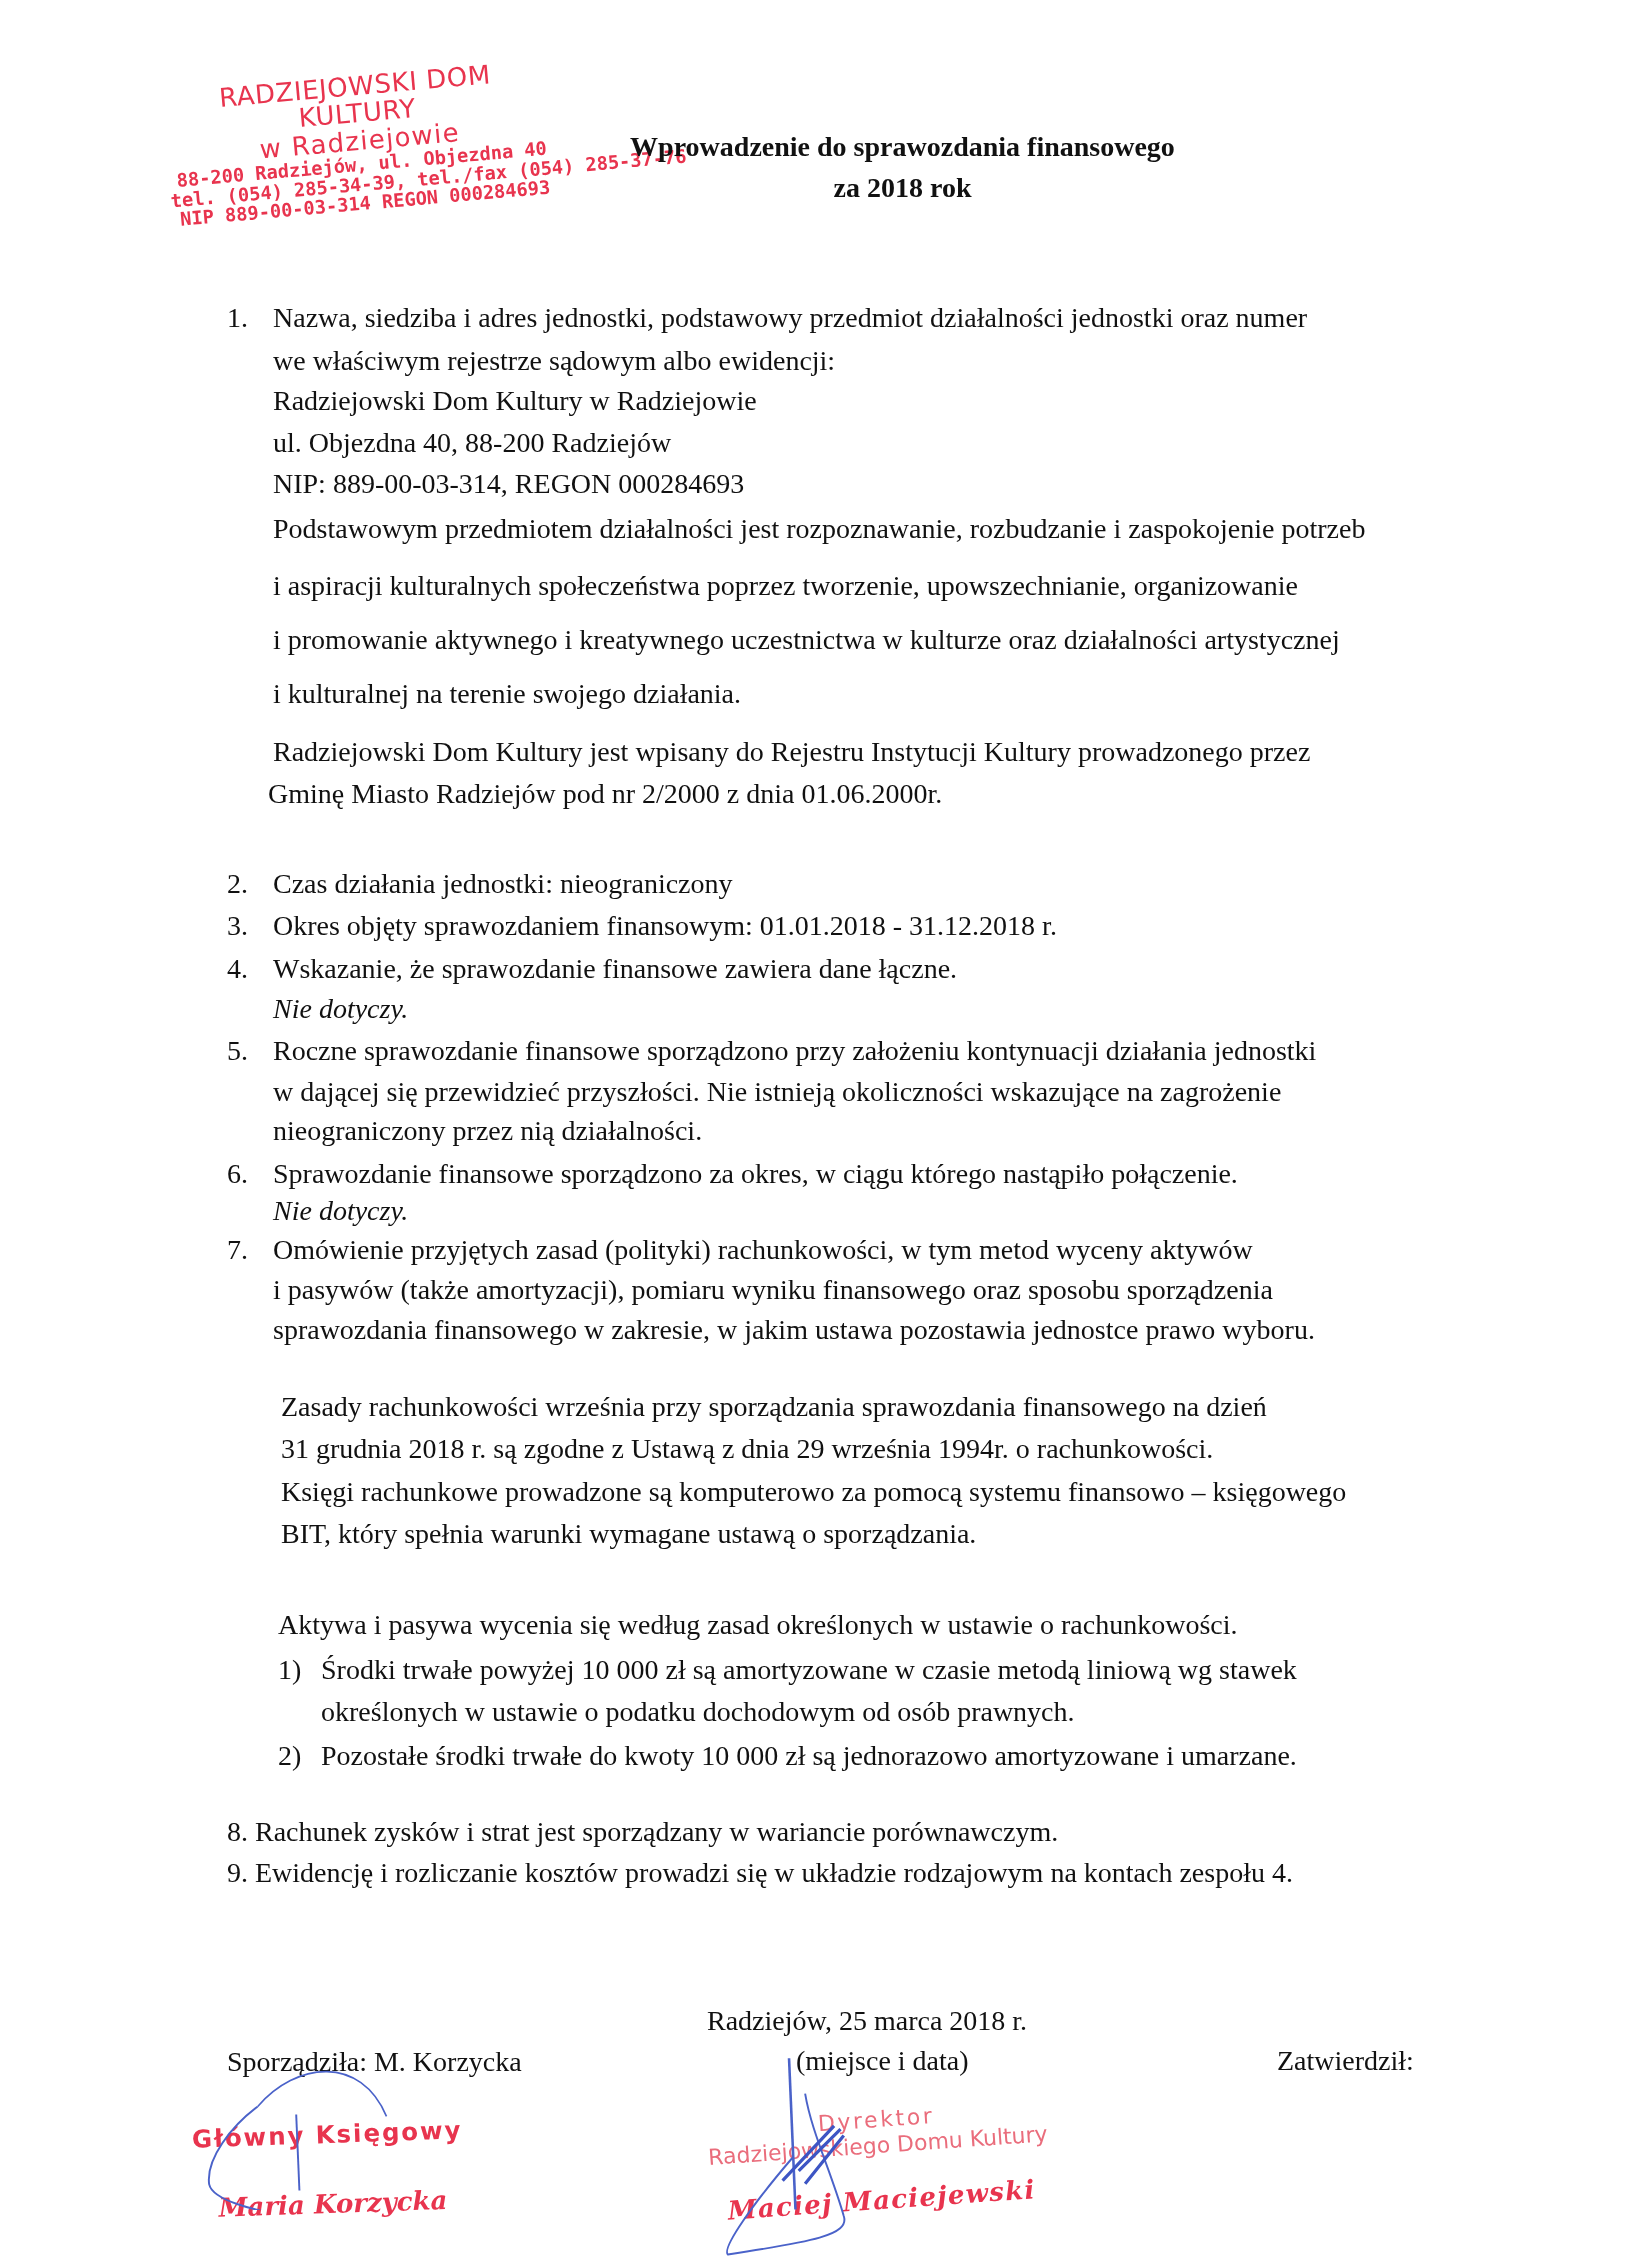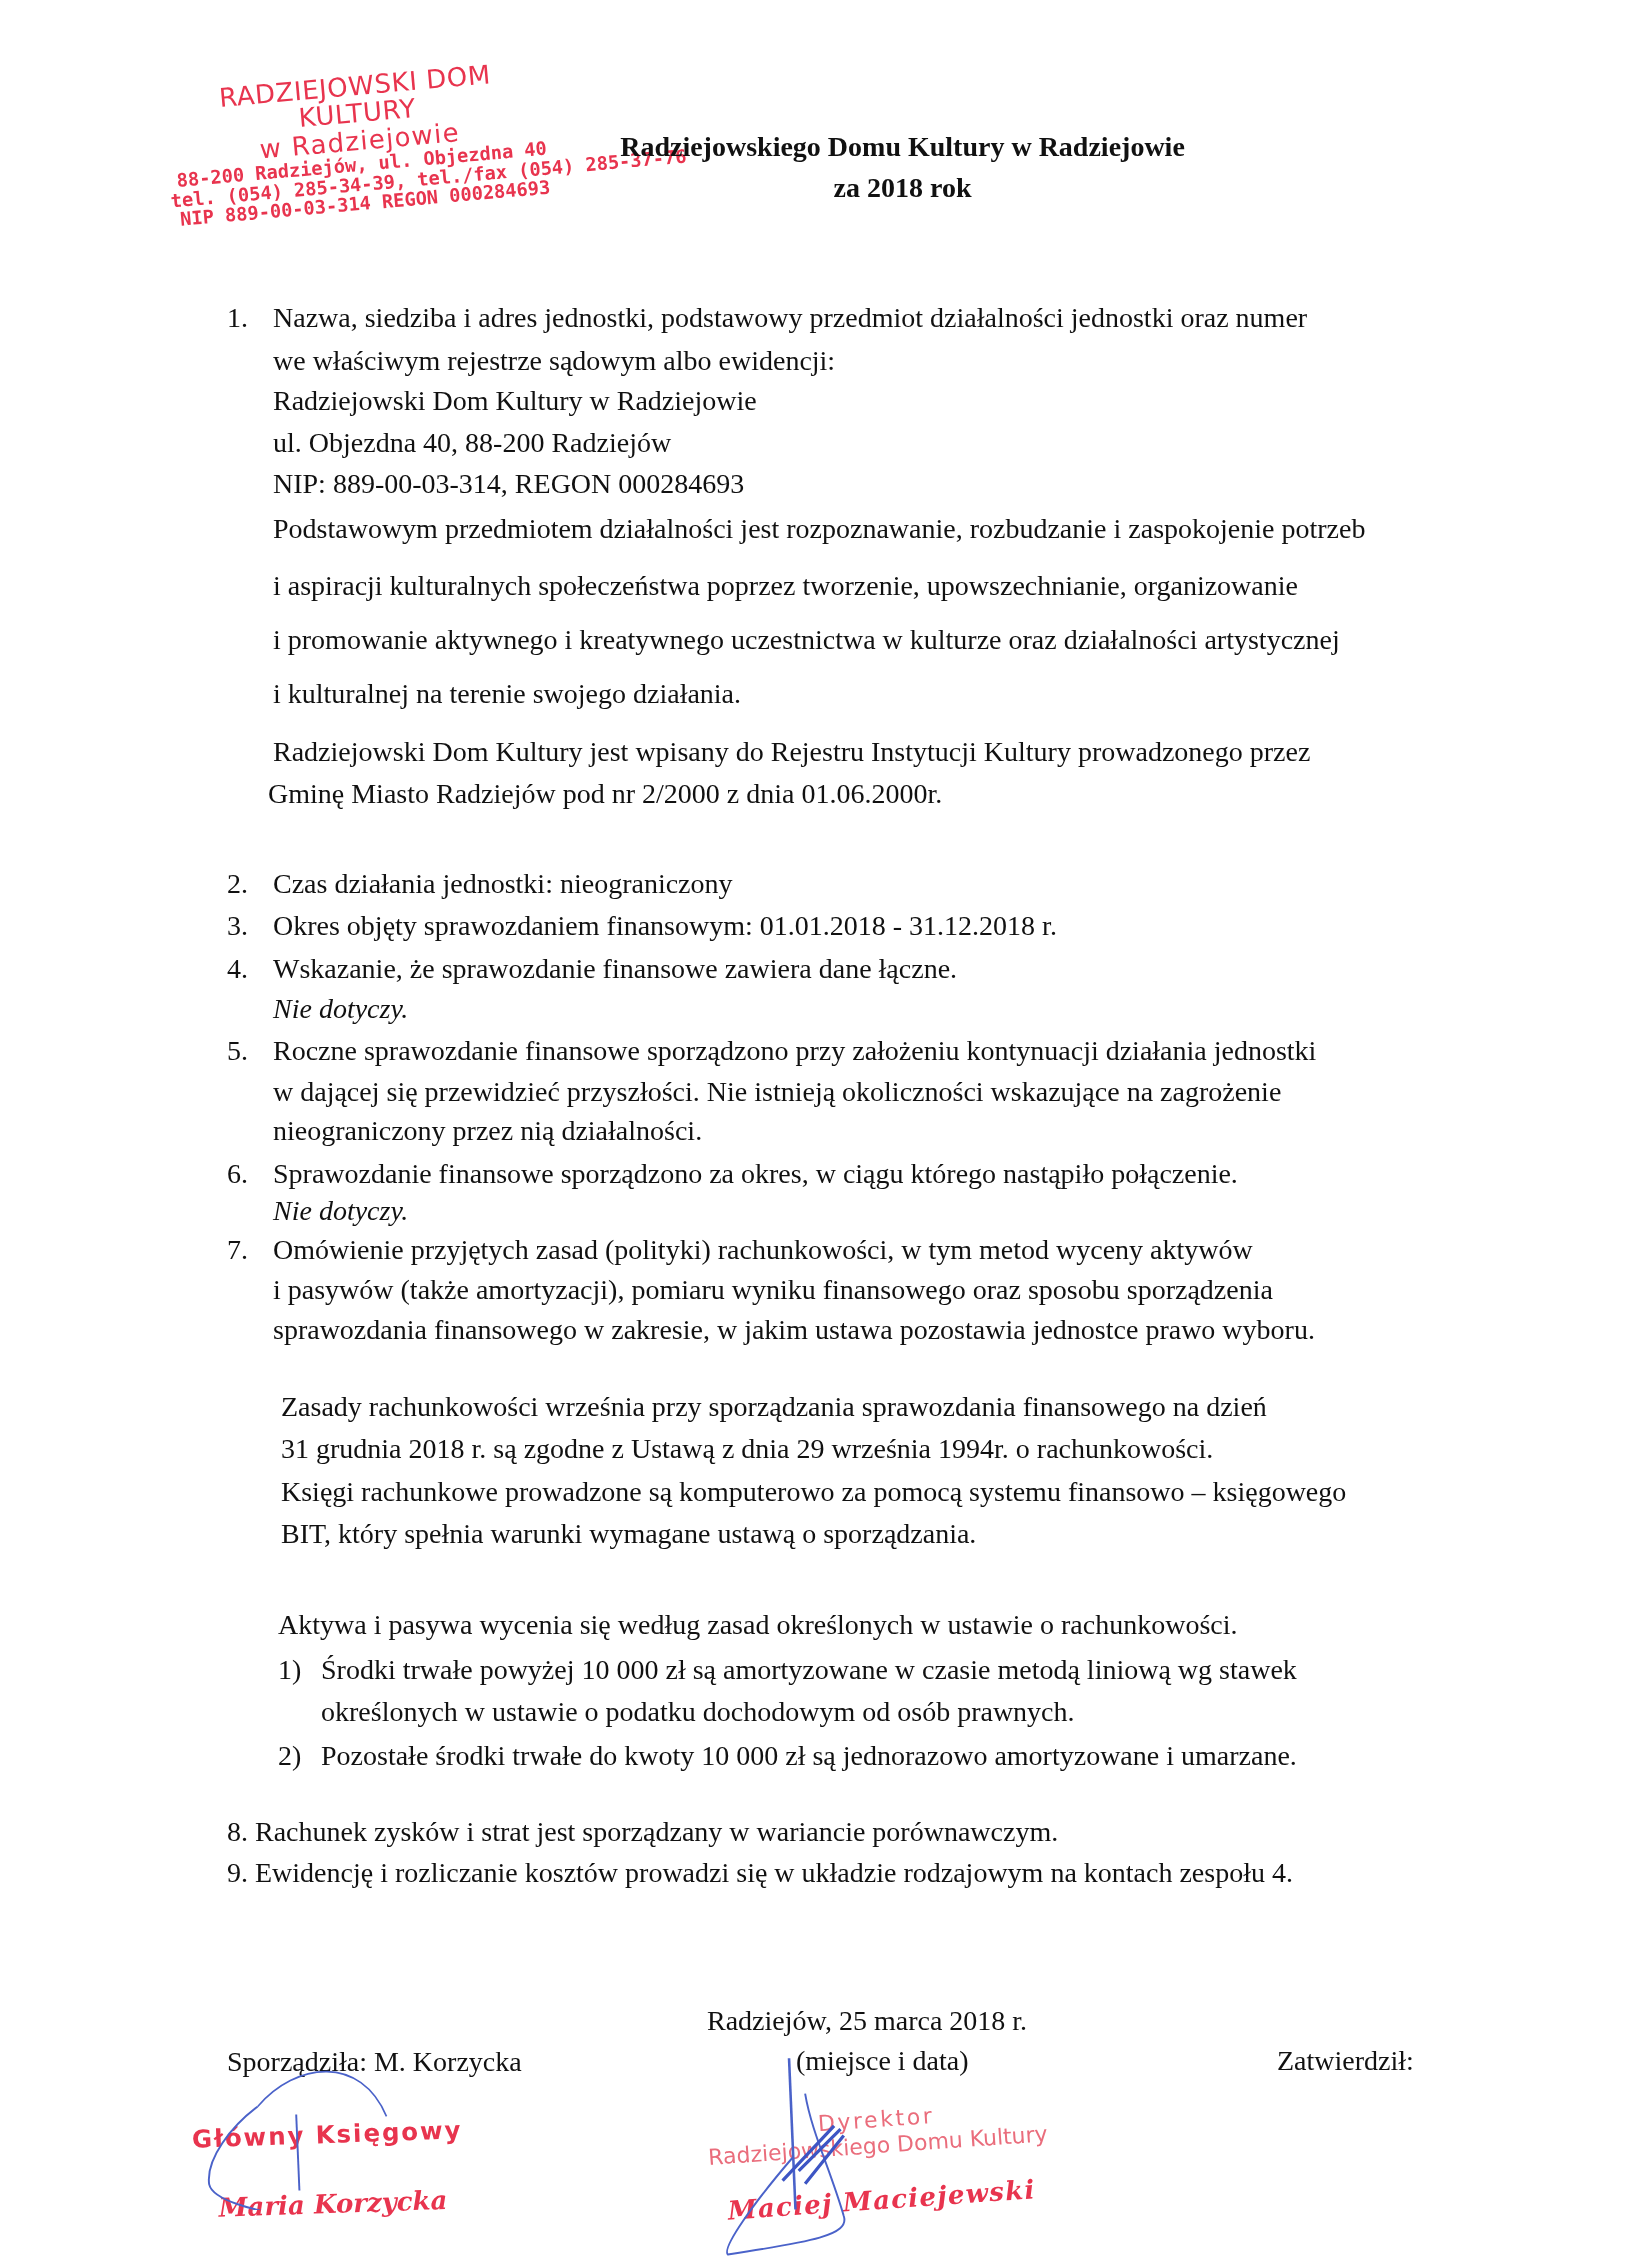--- a/index.html
+++ b/index.html
@@ -31,21 +31,21 @@
 
 <div class="abs stamp head-stamp">
   <div class="l1">RADZIEJOWSKI DOM KULTURY</div>
   <div class="l2">w Radziejowie</div>
   <div class="l3">88-200 Radziejów, ul. Objezdna 40</div>
   <div class="l4">tel. (054) 285-34-39, tel./fax (054) 285-37-76</div>
   <div class="l5">NIP 889-00-03-314 REGON 000284693</div>
 </div>
 
 <div class="abs title">
-  <div>Radziejowskiego Domu Kultury w Radziejowie</div>
+  <div>Wprowadzenie do sprawozdania finansowego</div>
   <div>za 2018 rok</div>
 </div>
 
 <div class="body-text">
 
   <span class="num" style="left:227px;top:304px">1.</span>
   <span class="line" style="left:273px;top:304px">Nazwa, siedziba i adres jednostki, podstawowy przedmiot działalności jednostki oraz numer</span>
   <span class="line" style="left:273px;top:347px">we  właściwym rejestrze sądowym albo ewidencji:</span>
   <span class="line" style="left:273px;top:387px">Radziejowski Dom Kultury w Radziejowie</span>
   <span class="line" style="left:273px;top:429px">ul. Objezdna 40, 88-200 Radziejów</span>

